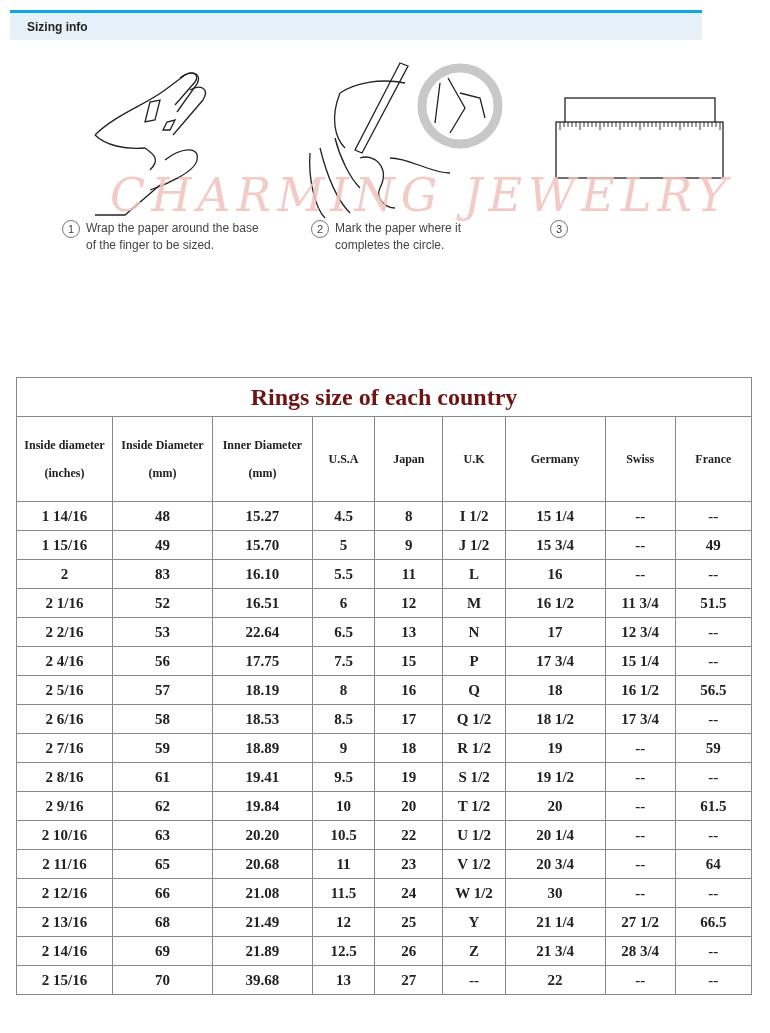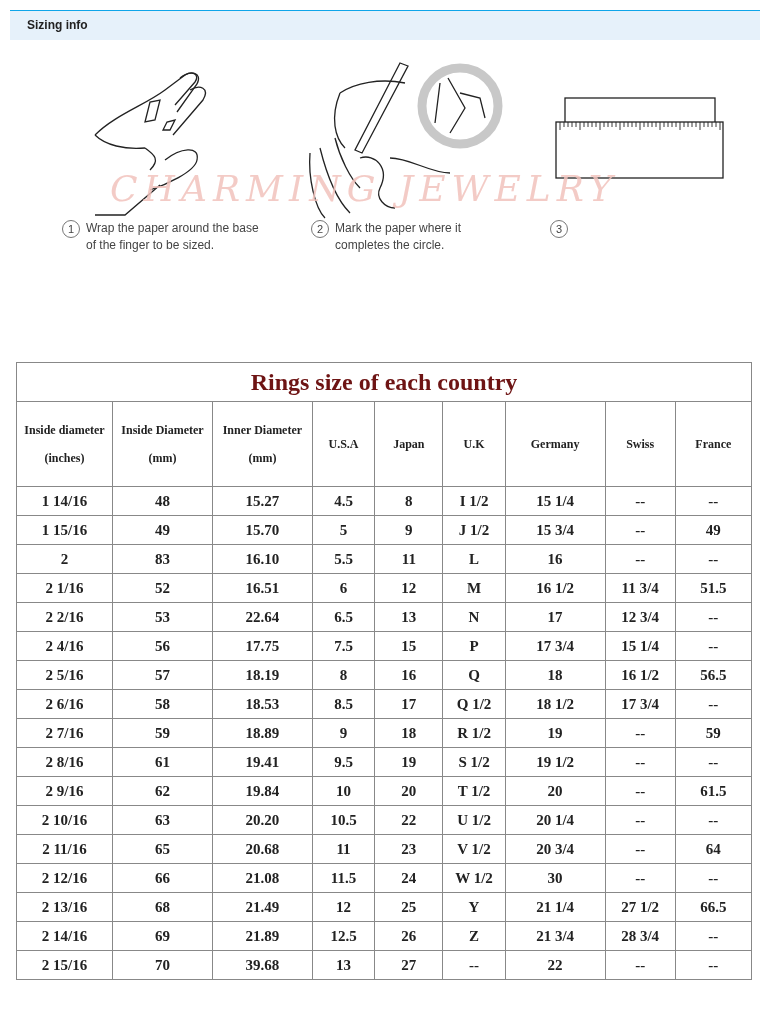--- a/index.html
+++ b/index.html
@@ -1,24 +1,24 @@
 <!DOCTYPE html>
 <html><head>
 <meta charset="utf-8">
 <style>
   html, body { margin:0; padding:0; background:#ffffff; }
   body { width:770px; height:1033px; position:relative; overflow:hidden; font-family:"Liberation Sans", sans-serif; }
-  .header-bar { position:absolute; left:10px; top:10px; width:750px; height:30px; background:#e6f1fa; border-top:1px solid #0ea5e9; box-sizing:border-box; }
+  .header-bar { position:absolute; left:10px; top:10px; width:692px; height:30px; background:#e6f1fa; border-top:3px solid #0ea5e9; box-sizing:border-box; }
   .header-title { position:absolute; left:17px; top:7px; font-size:12px; font-weight:bold; color:#222; font-family:"Liberation Sans", sans-serif; }
   .illus { position:absolute; }
-  .watermark { position:absolute; left:110px; top:168px; font-family:"DejaVu Serif", serif; font-style:italic; font-size:36px; letter-spacing:6px; color:#f2c3bd; opacity:0.85; white-space:nowrap; }
+  .watermark { position:absolute; left:110px; top:168px; font-family:"DejaVu Serif", serif; font-style:italic; font-size:46px; letter-spacing:6px; color:#f2c3bd; opacity:0.85; white-space:nowrap; }
   .step { position:absolute; top:220px; display:flex; align-items:flex-start; font-family:"Liberation Sans", sans-serif; font-size:12px; color:#444; line-height:17px; }
   .step .num { width:16px; height:16px; border:1px solid #777; border-radius:50%; font-size:11px; text-align:center; line-height:16px; margin-right:6px; color:#444; flex:none; }
   .step .txt { width:190px; }
-  table.sizes { position:absolute; left:16px; top:362px; width:736px; border-collapse:collapse; font-family:"DejaVu Serif", serif; font-weight:bold; color:#222; }
+  table.sizes { position:absolute; left:16px; top:377px; width:736px; border-collapse:collapse; font-family:"DejaVu Serif", serif; font-weight:bold; color:#222; }
   table.sizes td, table.sizes th { border:1px solid #888; text-align:center; padding:0; }
   table.sizes th.title { height:38px; font-family:"Liberation Serif", serif; font-size:24px; color:#6e1414; font-weight:bold; }
   table.sizes th.colh { font-family:"Liberation Serif", serif; font-size:12px; font-weight:bold; height:84px; line-height:28px; }
   table.sizes td { height:28px; font-size:15px; font-family:"Liberation Serif", serif; }
 </style>
 </head>
 <body>
 
 <div class="header-bar">
   <span class="header-title">Sizing info</span>

